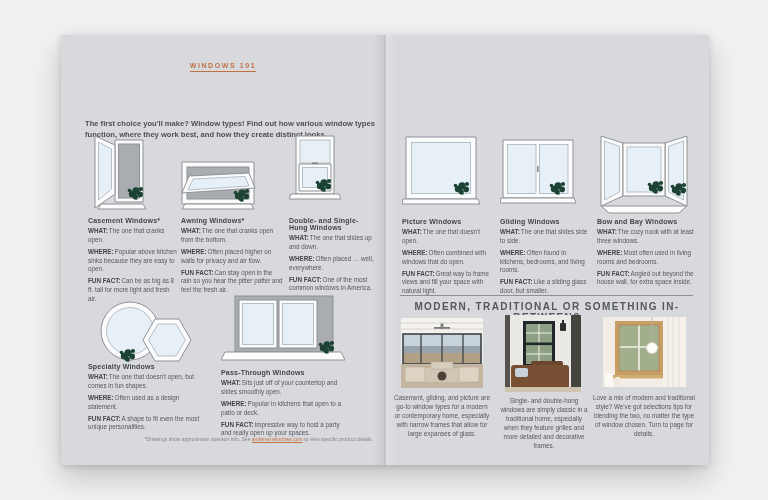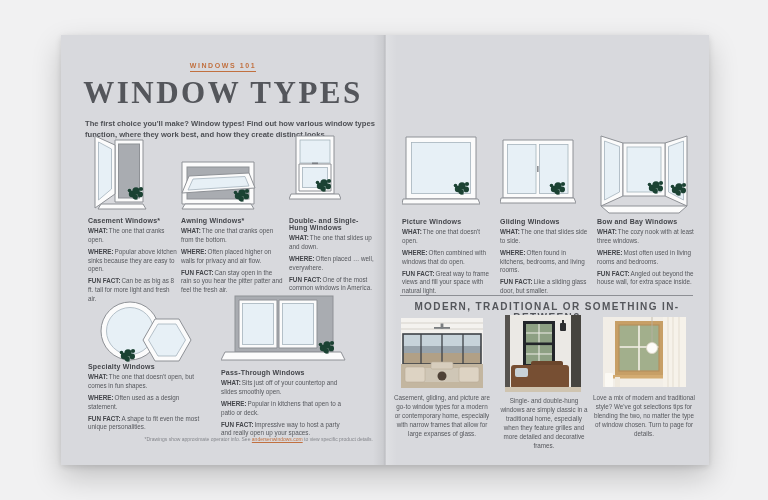--- a/index.html
+++ b/index.html
@@ -46,21 +46,20 @@
       <rect x="2.5" y="2" width="3" height="3.6"></rect>
     </g>
   </defs>
 </svg>
 
 <div class="spread">
 
   <div class="page page-left">
 
     <div class="kicker"><span>WINDOWS 101</span></div>
-    <h1 class="title">WINDOW TYPES</h1>
     <p class="intro">The first choice you'll make? Window types! Find out how various window types function, where they work best, and how they create distinct looks.</p>
 
     <div class="illo" style="left:28px;top:101px">
       <svg width="60" height="78" viewBox="0 0 60 78">
         <polygon class="frm" points="12,68 54,68 57,73 9,73"></polygon>
         <rect class="frm" x="26" y="4" width="28" height="62"></rect>
         <rect class="opn" x="29.5" y="8" width="21" height="54"></rect>
         <use href="#plant" x="43" y="58" transform=""></use>
         <polygon class="frm" points="6,0 26,9 26,58 6,72"></polygon>
         <polygon class="gls" points="9.5,6 22.5,13 22.5,53 9.5,64"></polygon>

